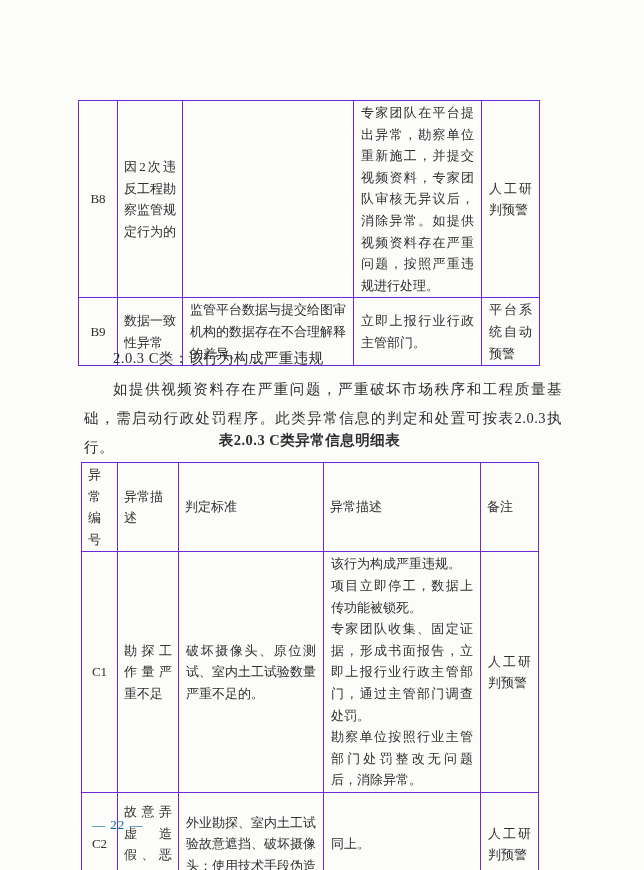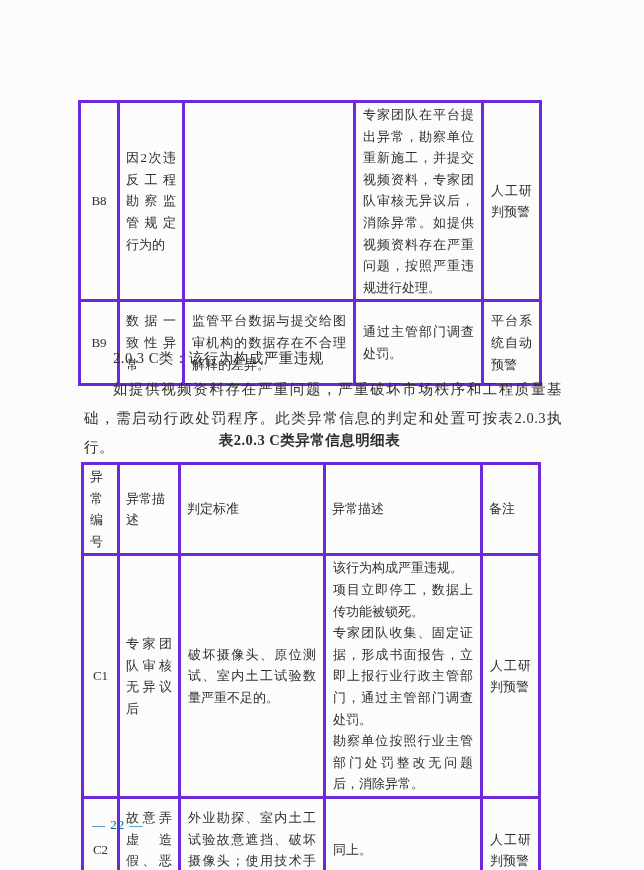--- a/index.html
+++ b/index.html
@@ -11,21 +11,21 @@
     background: #fcfcfb;
     font-family: "Liberation Serif", "DejaVu Serif", serif;
     color: #2f2f2f;
     overflow: hidden;
   }
   table {
     border-collapse: collapse;
     table-layout: fixed;
   }
   td, th {
-    border: 3px solid #6d28d9;
+    border: 1px solid #6d28d9;
     font-size: 13px;
     font-weight: normal;
     line-height: 21.6px;
     padding: 1px 7px;
     vertical-align: middle;
     text-align: justify;
     text-justify: inter-ideograph;
     overflow: hidden;
   }
   td.cell-id { text-align: center; padding: 17px 2px; }
@@ -82,21 +82,21 @@
           <td class="cell-id">B8</td>
           <td class="cell-desc">因2次违反工程勘察监管规定行为的</td>
           <td></td>
           <td>专家团队在平台提出异常，勘察单位重新施工，并提交视频资料，专家团队审核无异议后，消除异常。如提供视频资料存在严重问题，按照严重违规进行处理。</td>
           <td>人工研判预警</td>
         </tr>
         <tr style="height:64px">
           <td class="cell-id">B9</td>
           <td class="cell-desc">数据一致性异常</td>
           <td>监管平台数据与提交给图审机构的数据存在不合理解释的差异。</td>
-          <td>通过主管部门调查处罚。</td>
+          <td>立即上报行业行政主管部门。</td>
           <td>平台系统自动预警</td>
         </tr>
       </tbody>
     </table>
   </div>
 
   <div class="section-heading">2.0.3 C类：该行为构成严重违规</div>
   <div class="body-paragraph">如提供视频资料存在严重问题，严重破坏市场秩序和工程质量基础，需启动行政处罚程序。此类异常信息的判定和处置可按表2.0.3执行。</div>
   <div class="table-caption">表2.0.3  C类异常信息明细表</div>
 
@@ -112,21 +112,21 @@
       <tbody>
         <tr style="height:45px">
           <th>异常编号</th>
           <th>异常描述</th>
           <th>判定标准</th>
           <th>异常描述</th>
           <th>备注</th>
         </tr>
         <tr style="height:217px">
           <td class="cell-id">C1</td>
-          <td class="cell-desc">专家团队审核无异议后</td>
+          <td class="cell-desc">勘探工作量严重不足</td>
           <td>破坏摄像头、原位测试、室内土工试验数量严重不足的。</td>
           <td class="pre-line">该行为构成严重违规。
 项目立即停工，数据上传功能被锁死。
 专家团队收集、固定证据，形成书面报告，立即上报行业行政主管部门，通过主管部门调查处罚。
 勘察单位按照行业主管部门处罚整改无问题后，消除异常。</td>
           <td>人工研判预警</td>
         </tr>
         <tr style="height:64px">
           <td class="cell-id">C2</td>
           <td class="cell-desc">故意弄虚造假、恶意规</td>

